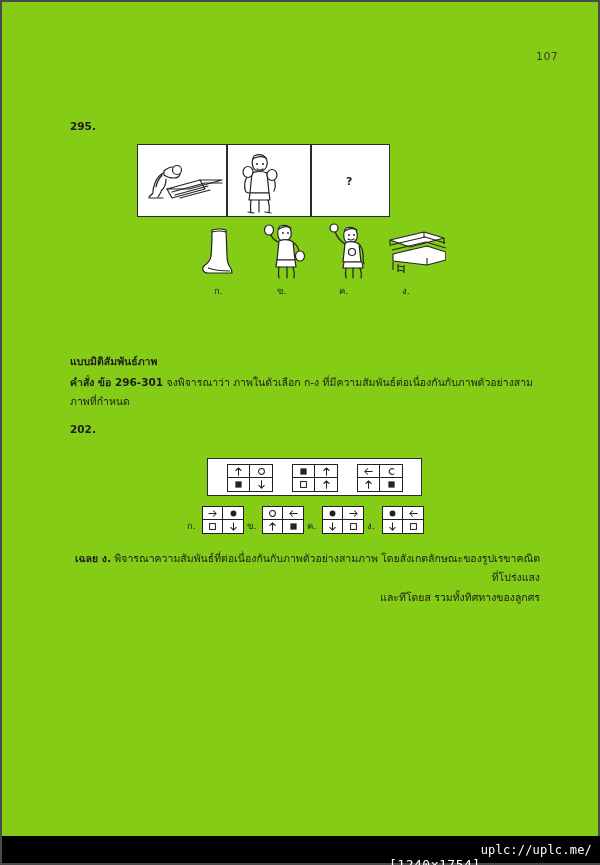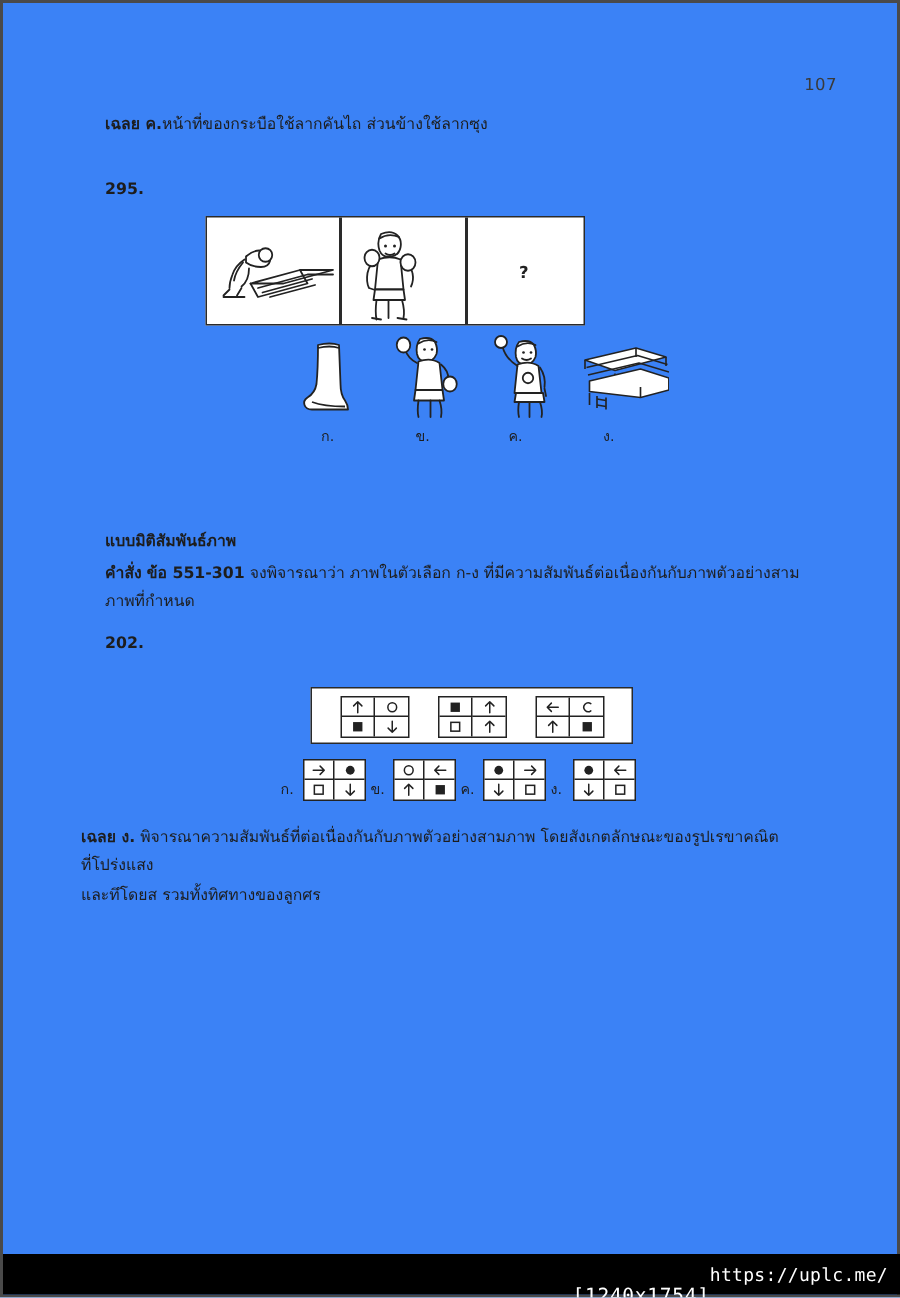--- a/index.html
+++ b/index.html
@@ -17,21 +17,21 @@
   }
 
   
   #page-frame {
     position: absolute;
     left: 0; top: 0;
     width: 600px;
     height: 865px;
     box-sizing: border-box;
     border: 2px solid #4a4a4a;
-    background: #3b82f6;
+    background: #84cc16;
   }
 
   #page-body {
     position: absolute;
     left: 0; top: 0;
     width: 600px;
     height: 838px;
     box-sizing: border-box;
     padding: 0 40px;
   }
@@ -162,23 +162,20 @@
   }
 </style>
 </head>
 <body>
 
 <div id="page-frame">
   <div id="page-body">
 
     <div class="page-number">107</div>
 
-    <div class="line answer-line" style="top:72px;">
-      <span class="bold">เฉลย ค.</span><span>หน้าที่ของกระบือใช้ลากคันไถ ส่วนข้างใช้ลากซุง</span>
-    </div>
 
     <div class="qnum" style="top:118px;text-align:center;">295.</div>
 
     <div class="fig-stage" style="left:135px; top:142px; width:253px; height:73px;">
       <div class="fig-cellsplit" style="left:88px;"></div>
       <div class="fig-cellsplit" style="left:172px;"></div>
 
       <svg class="sketch" style="left:6px; top:6px;" width="80" height="60" viewBox="0 0 80 60">
         <g fill="none" stroke="#222" stroke-width="1.2" stroke-linecap="round" stroke-linejoin="round">
           <path d="M20 20 q7 -6 13 -3 q4 2 3 6 q-1 4 -6 4 q-6 0 -10 -3 z" fill="#fff"></path>
@@ -291,21 +288,21 @@
     <div class="opt-label" style="left:275px; top:281px;">ข.</div>
     <div class="opt-label" style="left:337px; top:281px;">ค.</div>
     <div class="opt-label" style="left:400px; top:281px;">ง.</div>
 
 
     <div class="line bold" style="position:absolute; left:68px; top:350px;">แบบมิติสัมพันธ์ภาพ</div>
 
     <div style="position:absolute; left:68px; top:371px; width:468px;">
       <div class="line wrap" style="line-height:1.85;">
         <span class="bold">คำสั่ง</span>
-        <span class="bold">ข้อ 551-301</span>
+        <span class="bold">ข้อ 296-301</span>
         <span>จงพิจารณาว่า ภาพในตัวเลือก ก-ง ที่มีความสัมพันธ์ต่อเนื่องกันกับภาพตัวอย่างสามภาพที่กำหนด</span>
       </div>
     </div>
 
     <div class="qnum" style="top:421px;">202.</div>
 
     <div class="example-frame" style="left:205px; top:456px; width:215px; height:38px;">
       <div class="matrix" style="left:19px; top:5px; width:46px; height:28px;">
         <div class="cell">
           <svg class="glyph" viewBox="0 0 12 12">
@@ -465,27 +462,27 @@
             <path d="M6 2 L6 10 M3 7 L6 10 L9 7" fill="none" stroke="#222" stroke-width="1.1" stroke-linecap="round" stroke-linejoin="round"></path>
           </svg>
       </div>
       <div class="cell">
         <svg class="glyph" viewBox="0 0 12 12">
             <rect x="2.8" y="2.8" width="6.4" height="6.4" fill="none" stroke="#222" stroke-width="1.1"></rect>
           </svg>
       </div>
     </div>
 
-    <div style="position:absolute; left:52px; top:547px; width:470px;">
+    <div style="position:absolute; left:68px; top:547px; width:470px;text-align:right;">
       <div class="line wrap" style="line-height:1.85;">
         <span class="bold">เฉลย ง.</span>
         <span>พิจารณาความสัมพันธ์ที่ต่อเนื่องกันกับภาพตัวอย่างสามภาพ โดยสังเกตลักษณะของรูปเรขาคณิตที่โปร่งแสง</span>
       </div>
       <div class="line">และทึโดยส รวมทั้งทิศทางของลูกศร</div>
     </div>
 
   </div>
 
   <div id="footer-bar">
     <span class="wm-dim">[1240x1754]</span>
-      <span class="wm-url">https://uplc.me/</span>
+      <span class="wm-url">uplc://uplc.me/</span>
   </div>
 </div>
 
 </body></html>

